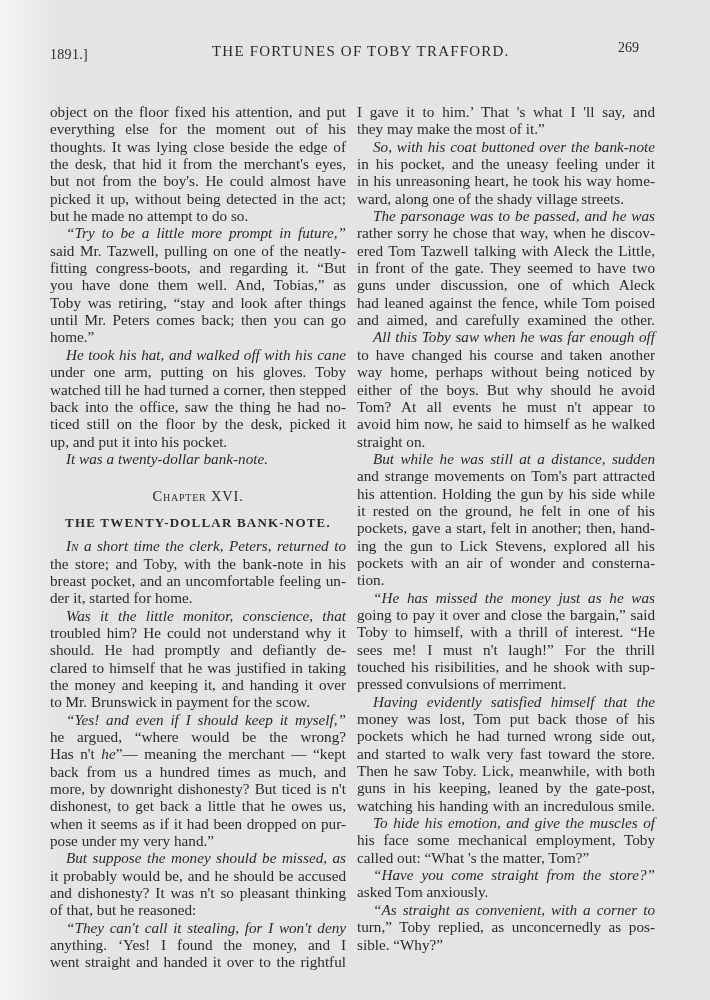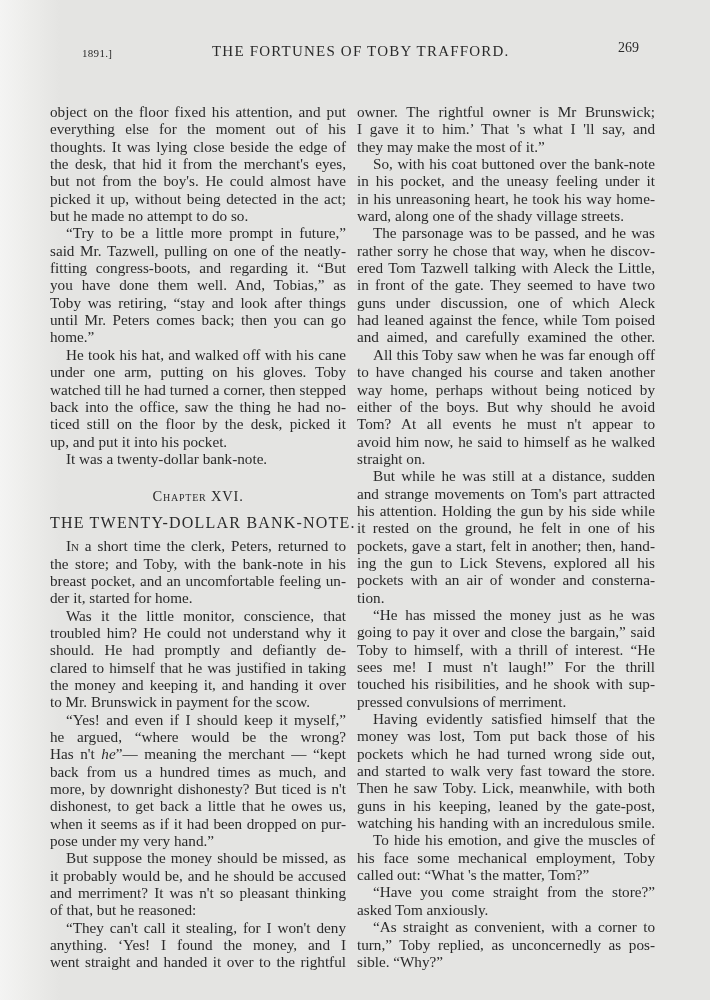--- a/index.html
+++ b/index.html
@@ -8,37 +8,37 @@
     background: #e4e4e2;
     font-family: "Liberation Serif", "DejaVu Serif", serif;
     color: #2a2a2a;
     position: relative;
   }
   .gutter {
     position: absolute; left: 0; top: 0; bottom: 0; width: 60px;
     background: linear-gradient(to right, #f4f4f3 0%, #eeeeec 40%, #e4e4e2 100%);
   }
   .header { position: absolute; top: 43px; left: 0; width: 710px; height: 20px; }
-  .hdr-year { position: absolute; left: 50px; top: 4px; font-size: 11px; letter-spacing: 0.3px; margin-left: 32px; }
+  .hdr-year { position: absolute; left: 50px; top: 4px; font-size: 14px; letter-spacing: 0.3px; }
   .hdr-title { position: absolute; left: 212px; top: 0px; font-size: 15px; letter-spacing: 1.2px; }
   .hdr-page { position: absolute; left: 618px; top: -3px; font-size: 14px; }
   .col { position: absolute; top: 67px; margin-top: 36px; }
   .col.left { left: 50px; width: 296px; }
   .col.right { left: 357px; width: 298px; }
   .line {
     height: 17.35px; line-height: 17.35px;
     font-size: 15.2px; white-space: nowrap;
     text-align: justify; text-align-last: justify;
     overflow: visible;
   }
   .line.last { text-align-last: left; }
-  .line.indent { padding-left: 16px; }
+  .line.indent { padding-left: 16px; font-style: italic; }
   .line.center { text-align: left; text-align-last: center; }
   .chapter { font-size: 14.5px; letter-spacing: 0.8px; font-variant: small-caps; height: 22px; line-height: 22px; margin-top: 18px; }
-  .subtitle { font-size: 16px; letter-spacing: 1.2px; height: 20px; line-height: 20px; margin-top: 6px; margin-bottom: 4px; }
+  .subtitle { font-size: 13px; letter-spacing: 1.2px; height: 20px; line-height: 20px; margin-top: 6px; margin-bottom: 4px; font-weight: bold; }
   .smallcaps { font-variant: small-caps; }
   em { font-style: italic; }
 </style>
 </head>
 <body>
 
 <div class="gutter"></div>
 
 <div class="header">
   <span class="hdr-year">1891.]</span>
@@ -92,31 +92,30 @@
   <div class="line">he argued, “where would be the wrong?</div>
   <div class="line"><span>Has n't </span><em>he</em><span>”— meaning the merchant — “kept</span></div>
   <div class="line">back from us a hundred times as much, and</div>
   <div class="line">more, by downright dishonesty? But ticed is n't</div>
   <div class="line">dishonest, to get back a little that he owes us,</div>
   <div class="line">when it seems as if it had been dropped on pur-</div>
   <div class="line last">pose under my very hand.”</div>
 
   <div class="line indent">But suppose the money should be missed, as</div>
   <div class="line">it probably would be, and he should be accused</div>
-  <div class="line">and merriment? It was n't so pleasant thinking</div>
+  <div class="line">and dishonesty? It was n't so pleasant thinking</div>
   <div class="line last">of that, but he reasoned:</div>
 
   <div class="line indent">“They can't call it stealing, for I won't deny</div>
   <div class="line">anything. ‘Yes! I found the money, and I</div>
   <div class="line">went straight and handed it over to the rightful</div>
 </div>
 
 <div class="col right">
 
-  <div class="line">owner. The rightful owner is Mr Brunswick;</div>
   <div class="line">I gave it to him.’ That 's what I 'll say, and</div>
   <div class="line last">they may make the most of it.”</div>
 
   <div class="line indent">So, with his coat buttoned over the bank-note</div>
   <div class="line">in his pocket, and the uneasy feeling under it</div>
   <div class="line">in his unreasoning heart, he took his way home-</div>
   <div class="line last">ward, along one of the shady village streets.</div>
 
   <div class="line indent">The parsonage was to be passed, and he was</div>
   <div class="line">rather sorry he chose that way, when he discov-</div>

